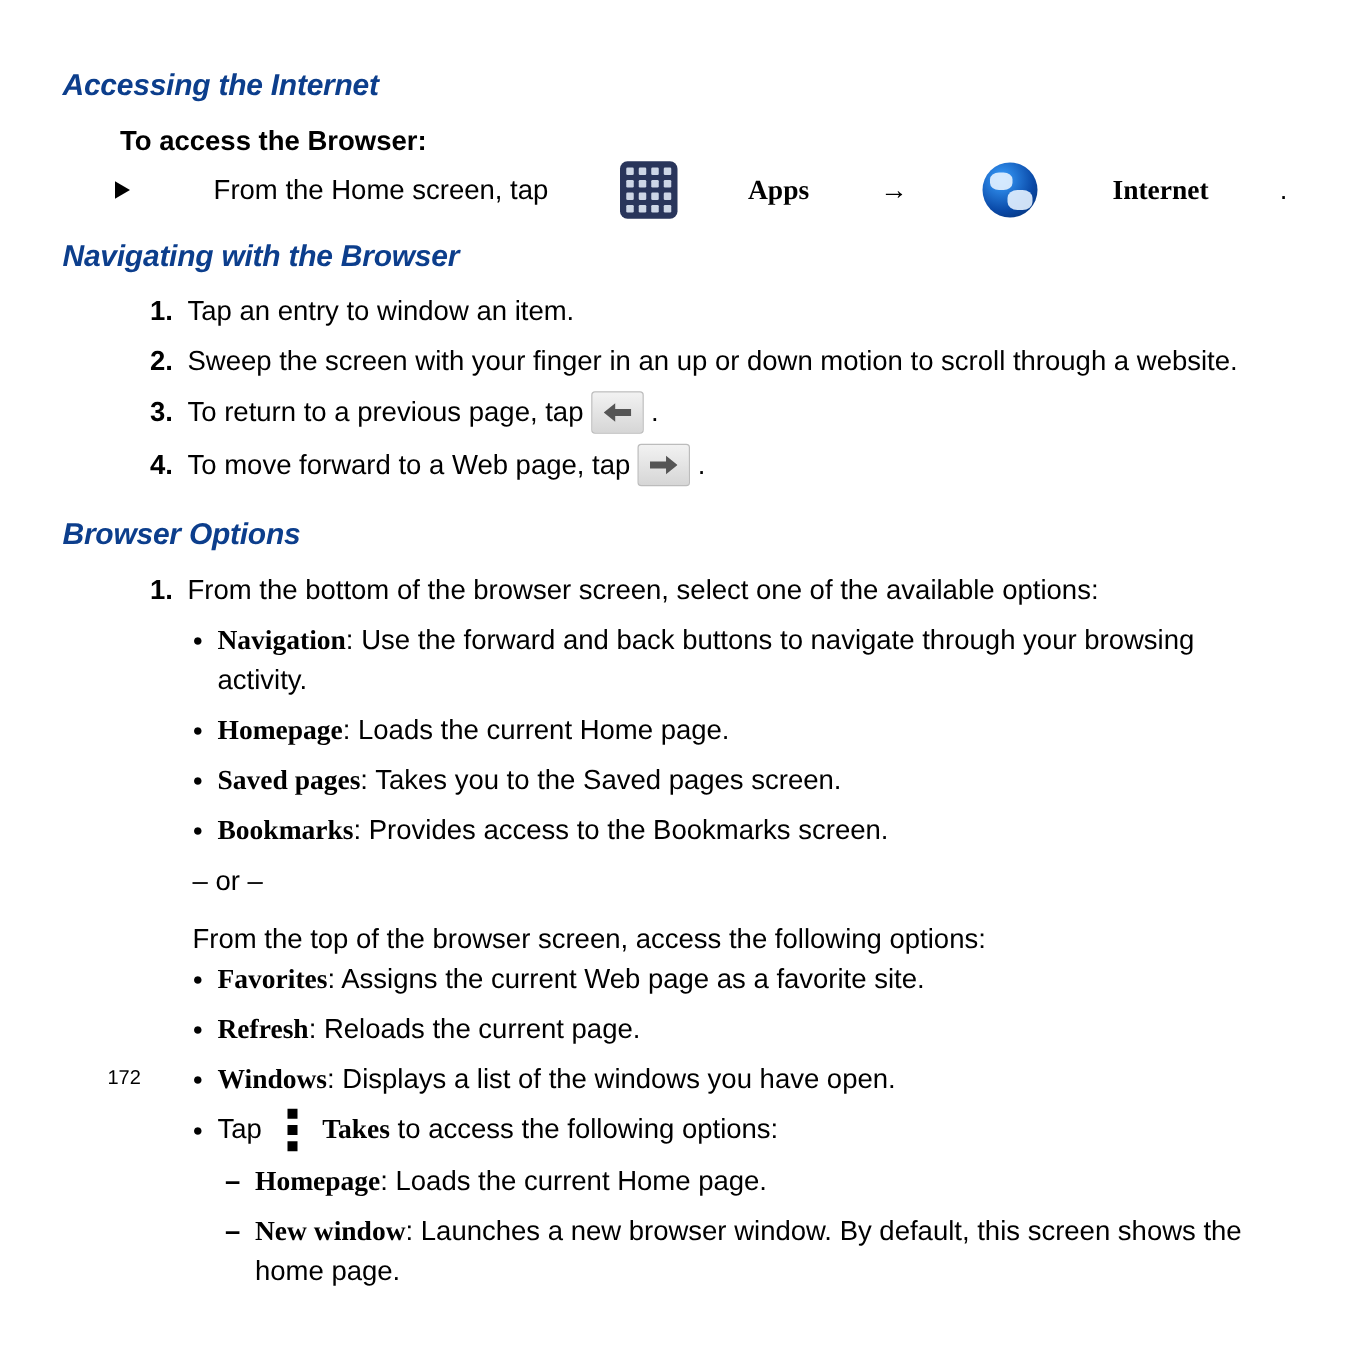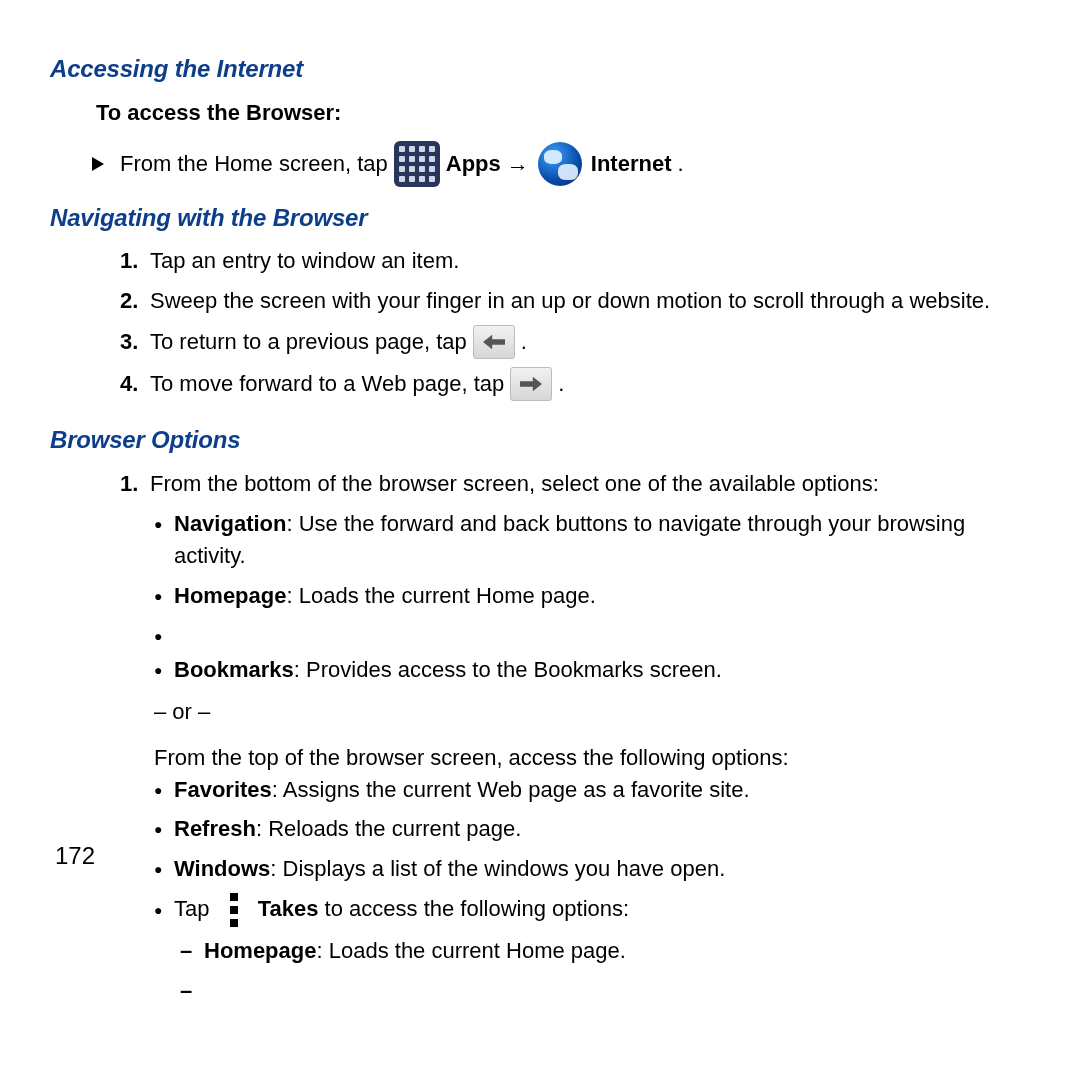--- a/index.html
+++ b/index.html
@@ -55,28 +55,29 @@
 .sub-dash-row {
   display: flex;
   align-items: flex-start;
   padding-left: 130px;
   margin-bottom: 8px;
 }
 .dash {
   min-width: 24px;
   font-weight: bold;
 }
-.bold { font-weight: bold; }
+.bold { font-weight: bold; font-family: Liberation Serif, serif; }
 .access-line {
   display: flex;
   align-items: center;
   gap: 6px;
   padding-left: 62px;
   margin-bottom: 14px;
   flex-wrap: wrap;
+  justify-content: space-between;
 }
 .tri {
   display: inline-block;
   width: 0; height: 0;
   border-top: 7px solid transparent;
   border-bottom: 7px solid transparent;
   border-left: 12px solid #000;
   margin-right: 10px;
   margin-left: -20px;
 }
@@ -135,28 +136,28 @@
   vertical-align: middle;
 }
 .menu-icon span {
   width: 8px; height: 8px;
   background: #000;
 }
 .or-line { padding-left: 104px; margin: 10px 0 14px 0; }
 .plain-line { padding-left: 104px; }
 .page-num {
   position: absolute;
-  left: 55px;
+  left: 86px;
   bottom: 46px;
-  font-size: 24px;
+  font-size: 16px;
 }
 .subhead {
   font-weight: bold;
   padding-left: 46px;
-  margin-bottom: 12px;
+  margin-bottom: 0;
   font-size: 22px;
 }
 .li-text { flex: 1; }
 </style>
 </head>
 <body>
 
 <div class="page">
 
   <h2>Accessing the Internet</h2>
@@ -234,20 +235,21 @@
   <div class="bullet-row">
     <span class="bullet-dot">●</span>
     <span class="li-text"><span class="bold">Navigation</span><span>: Use the forward and back buttons to navigate through your browsing activity.</span></span>
   </div>
   <div class="bullet-row">
     <span class="bullet-dot">●</span>
     <span class="li-text"><span class="bold">Homepage</span><span>: Loads the current Home page.</span></span>
   </div>
   <div class="bullet-row">
     <span class="bullet-dot">●</span>
+    <span class="li-text"><span class="bold">Saved pages</span><span>: Takes you to the Saved pages screen.</span></span>
   </div>
   <div class="bullet-row">
     <span class="bullet-dot">●</span>
     <span class="li-text"><span class="bold">Bookmarks</span><span>: Provides access to the Bookmarks screen.</span></span>
   </div>
 
   <div class="or-line">– or –</div>
   <div class="plain-line">From the top of the browser screen, access the following options:</div>
 
   <div class="bullet-row">
@@ -274,16 +276,17 @@
       <span class="bold">Takes</span><span> to access the following options:</span>
     </span>
   </div>
 
   <div class="sub-dash-row">
     <span class="dash">–</span>
     <span class="li-text"><span class="bold">Homepage</span><span>: Loads the current Home page.</span></span>
   </div>
   <div class="sub-dash-row">
     <span class="dash">–</span>
+    <span class="li-text"><span class="bold">New window</span><span>: Launches a new browser window. By default, this screen shows the home page.</span></span>
   </div>
 
   <div class="page-num">172</div>
 </div>
 
 </body></html>

